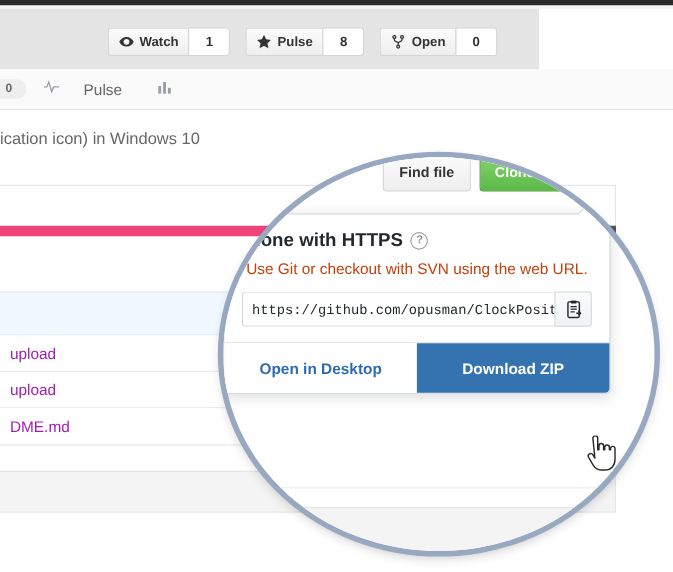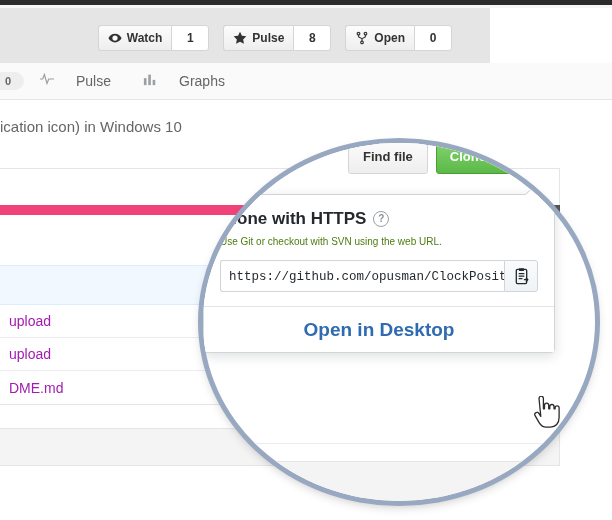--- a/index.html
+++ b/index.html
@@ -118,44 +118,44 @@
 
   
   .dropdown{
     position:absolute;left:0px;top:51px;width:352px;
     background:#fff;border:1px solid #d1d5da;border-radius:4px;
     box-shadow:0 3px 12px rgba(27,31,35,.15);
     box-sizing:border-box;
   }
   .dd-arrow{position:absolute;left:324px;top:-8px;width:14px;height:14px;background:#fff;
             border-left:1px solid #d1d5da;border-top:1px solid #d1d5da;transform:rotate(45deg);}
-  .dd-body{padding:14px 16px 0 16px;position:relative;}
+  .dd-body{padding:14px 16px 0 16px;position:relative;text-align:center;}
   .dd-title{display:flex;align-items:center;gap:7px;font-size:17px;font-weight:bold;color:#24292e;}
   .qmark{
     width:14px;height:14px;border:1.4px solid #9aa0a6;border-radius:50%;
     display:flex;align-items:center;justify-content:center;
     font-size:10px;font-weight:bold;color:#8b9096;line-height:1;
   }
-  .dd-sub{margin-top:7px;font-size:10px;color:#4d7c0f;}
+  .dd-sub{margin-top:7px;font-size:14px;color:#c2410c;}
   .urlrow{display:flex;margin-top:13px;margin-bottom:14px;}
   .urlinput{
     flex:1;height:32px;line-height:32px;
     border:1px solid #d1d5da;border-radius:3px 0 0 3px;border-right:none;
     padding:0 8px;box-sizing:border-box;background:#fff;
     font-family:"Liberation Mono", monospace;font-size:12.5px;color:#24292e;
     white-space:nowrap;overflow:hidden;
   }
   .copybtn{
     width:34px;height:32px;box-sizing:border-box;
     background:linear-gradient(#fafbfc,#eff3f6);border:1px solid #d1d5da;border-radius:0 3px 3px 0;
     display:flex;align-items:center;justify-content:center;
   }
   .dd-foot{display:flex;border-top:1px solid #e1e4e8;height:45px;}
   .dd-foot .half{flex:1;display:flex;align-items:center;justify-content:center;
-                 font-size:19px;font-weight:bold;}
+                 font-size:14px;font-weight:bold;}
   .dd-open{color:#2f6bb0;background:#fff;border-radius:0 0 0 4px;}
   .dd-zip{color:#fff;background:#3572b0;border-radius:0 0 4px 0;}
   .z-footer{position:absolute;left:-60px;top:318px;width:520px;height:46px;background:#f4f4f4;border-top:1px solid #e5e5e5;border-bottom:1px solid #e5e5e5;box-sizing:border-box;}
   .z-filerow-line{position:absolute;left:-60px;top:300px;width:520px;height:1px;background:#eaecef;}
 
   
   #cursor{position:absolute;left:531px;top:396px;width:30px;height:34px;}
 </style>
 </head>
 <body>
@@ -227,21 +227,20 @@
       <div class="tab">
         <span>
           <svg width="14" height="14" viewBox="0 0 16 16">
               <g fill="#9aa0a6">
                 <rect x="1" y="7" width="3" height="8"></rect>
                 <rect x="6" y="3" width="3" height="12"></rect>
                 <rect x="11" y="9" width="3" height="6"></rect>
               </g>
             </svg>
         </span>
-        <span>Graphs</span>
       </div>
     </div>
   </div>
 
   <div class="desc">ication icon) in Windows 10</div>
 
   <div class="statsbox">
     <div class="statsrow">
       <div class="stat">
         
@@ -325,20 +324,21 @@
               <rect x="3.5" y="1.5" width="11" height="15" rx="1.3" fill="none" stroke="#24292e" stroke-width="1.4"></rect>
               <rect x="6.2" y="0.2" width="5.6" height="3" rx="0.8" fill="#24292e"></rect>
               <path d="M6 6h6M6 8.6h6M6 11.2h4" stroke="#24292e" stroke-width="1.2" fill="none"></path>
               <path d="M11.5 12.4h4M13.6 10.4l2 2-2 2" stroke="#24292e" stroke-width="1.4" fill="none"></path>
             </svg>
           </div>
         </div>
       </div>
       <div class="dd-foot">
         <div class="half dd-open">Open in Desktop</div>
+        <div class="half dd-zip">Download ZIP</div>
       </div>
     </div>
 
     <div class="z-filerow-line"></div>
     <div class="z-footer"></div>
 
   </div>
 </div>
 
 <div id="cursor">

